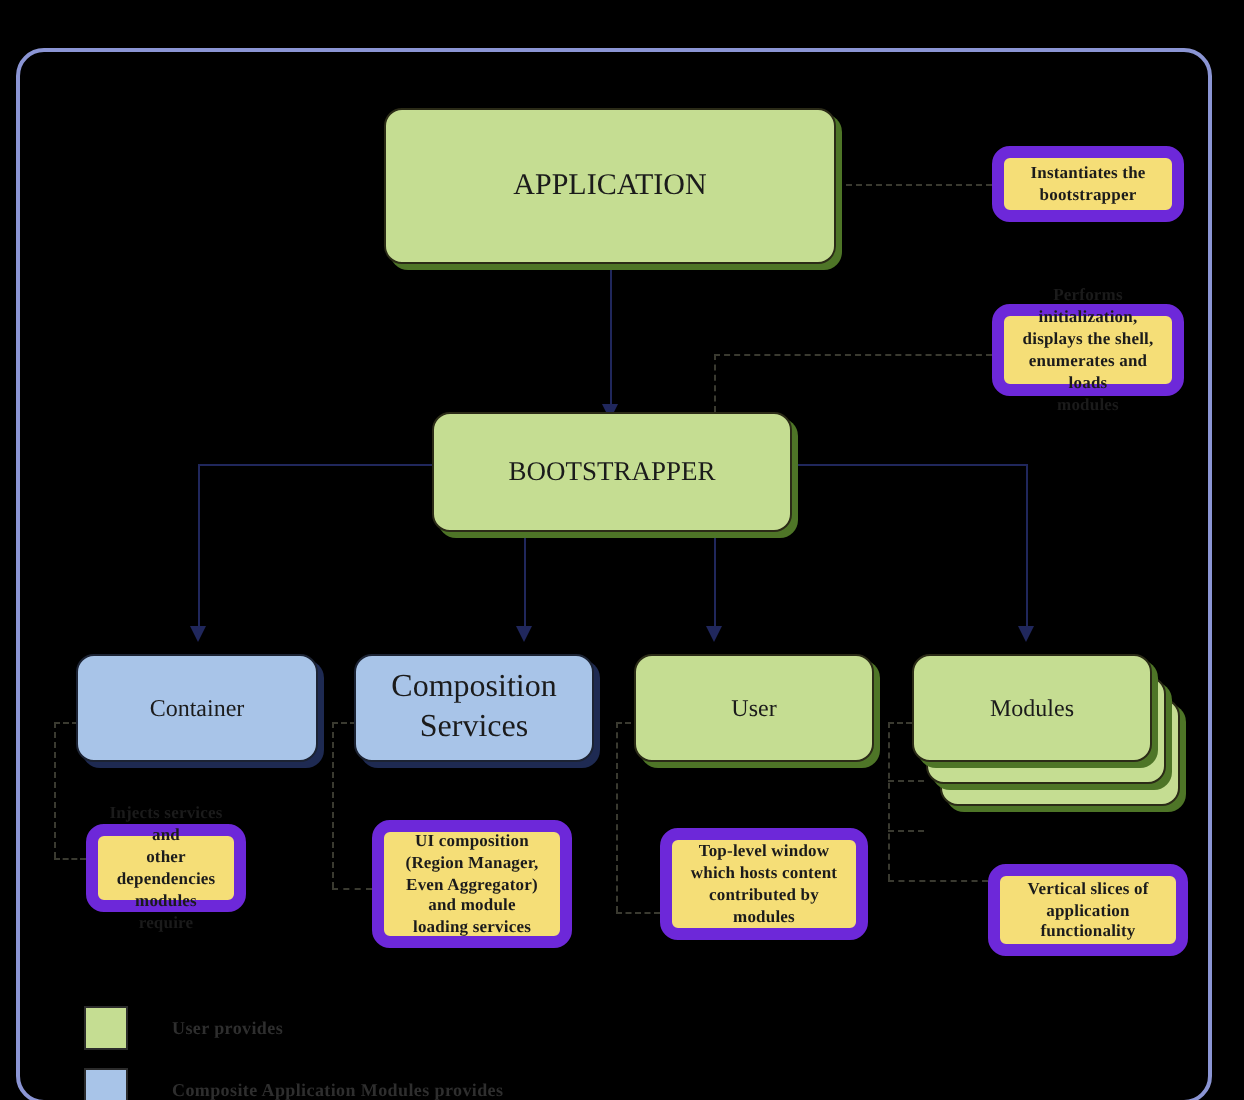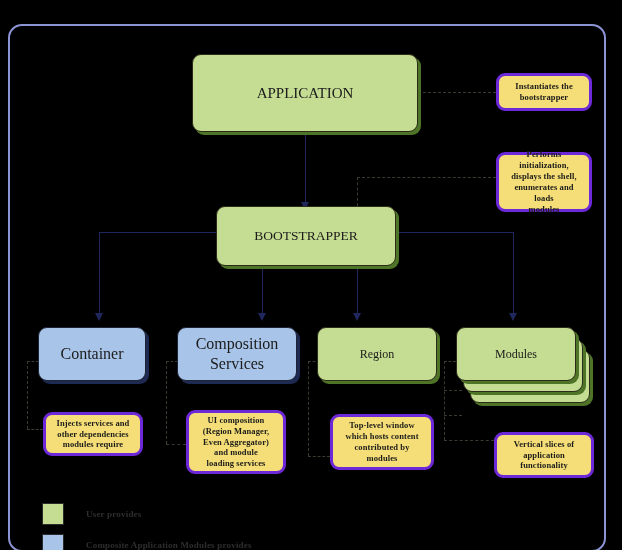--- a/index.html
+++ b/index.html
@@ -48,21 +48,21 @@
     background: #a8c4e8;
     border: 1px solid #1c2333;
     box-shadow: 3px 3px 0 0 #1e2a52;
   }
   .node .label { display: block; padding: 0 6px; }
 
   
   .callout {
     position: absolute;
     background: #f5de77;
-    border: 3px solid #6d28d9;
+    border: 6px solid #6d28d9;
     border-radius: 9px;
     box-sizing: border-box;
     display: flex;
     align-items: center;
     justify-content: center;
     text-align: center;
     color: #1b1b1b;
     font-size: 8.5px;
     font-weight: bold;
     line-height: 1.28;
@@ -169,52 +169,52 @@
   <div class="dash-h" style="left:444px; top:399px; width:18px;"></div>
 
   <div class="node green" style="left:192px; top:38px; width:226px; height:78px; font-size:15px;">
     <span class="label">APPLICATION</span>
   </div>
 
   <div class="node green" style="left:216px; top:190px; width:180px; height:60px; font-size:13.5px;">
     <span class="label">BOOTSTRAPPER</span>
   </div>
 
-  <div class="node blue" style="left:38px; top:311px; width:108px; height:54px; font-size:16px;">
+  <div class="node blue" style="left:38px; top:311px; width:121px; height:54px; font-size:12px;">
     <span class="label">Container</span>
   </div>
 
   <div class="node blue" style="left:177px; top:311px; width:120px; height:54px; font-size:16px;">
     <span class="label" style="white-space:pre-line;">Composition
 Services</span>
   </div>
 
   <div class="node green" style="left:317px; top:311px; width:120px; height:54px; font-size:12px;">
-    <span class="label">Region</span>
+    <span class="label">User</span>
   </div>
 
   <div class="node green" style="left:470px; top:333px; width:120px; height:54px;"></div>
   <div class="node green" style="left:463px; top:322px; width:120px; height:54px;"></div>
   <div class="node green" style="left:456px; top:311px; width:120px; height:54px; font-size:12px;">
     <span class="label">Modules</span>
   </div>
 
   <div class="callout" style="left:496px; top:57px; width:96px; height:38px;">
     <span class="label">Instantiates the
 bootstrapper</span>
   </div>
 
-  <div class="callout" style="left:496px; top:136px; width:96px; height:60px;">
+  <div class="callout" style="left:496px; top:136px; width:96px; height:46px;">
     <span class="label">Performs initialization,
 displays the shell,
 enumerates and loads
 modules</span>
   </div>
 
-  <div class="callout" style="left:43px; top:396px; width:100px; height:44px;">
+  <div class="callout" style="left:43px; top:396px; width:80px; height:44px;">
     <span class="label">Injects services and
 other dependencies
 modules require</span>
   </div>
 
   <div class="callout" style="left:186px; top:394px; width:100px; height:64px;text-align:center;">
     <span class="label">UI composition
 (Region Manager,
 Even Aggregator)
 and module

